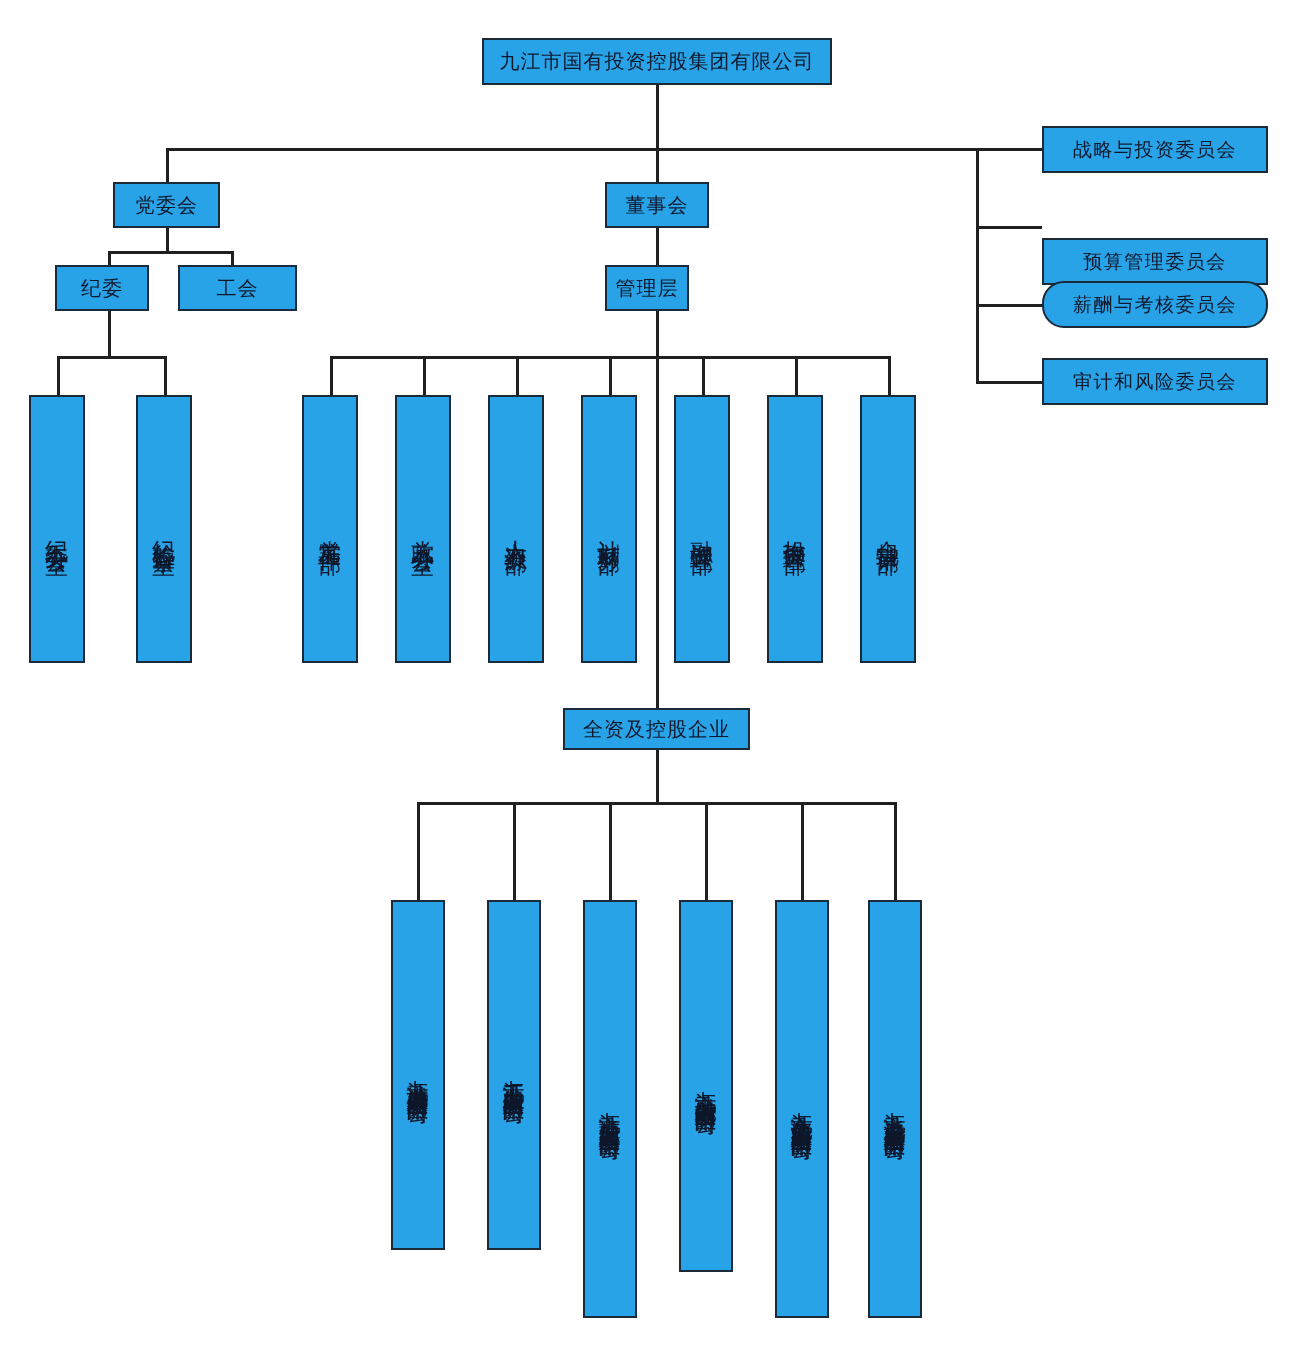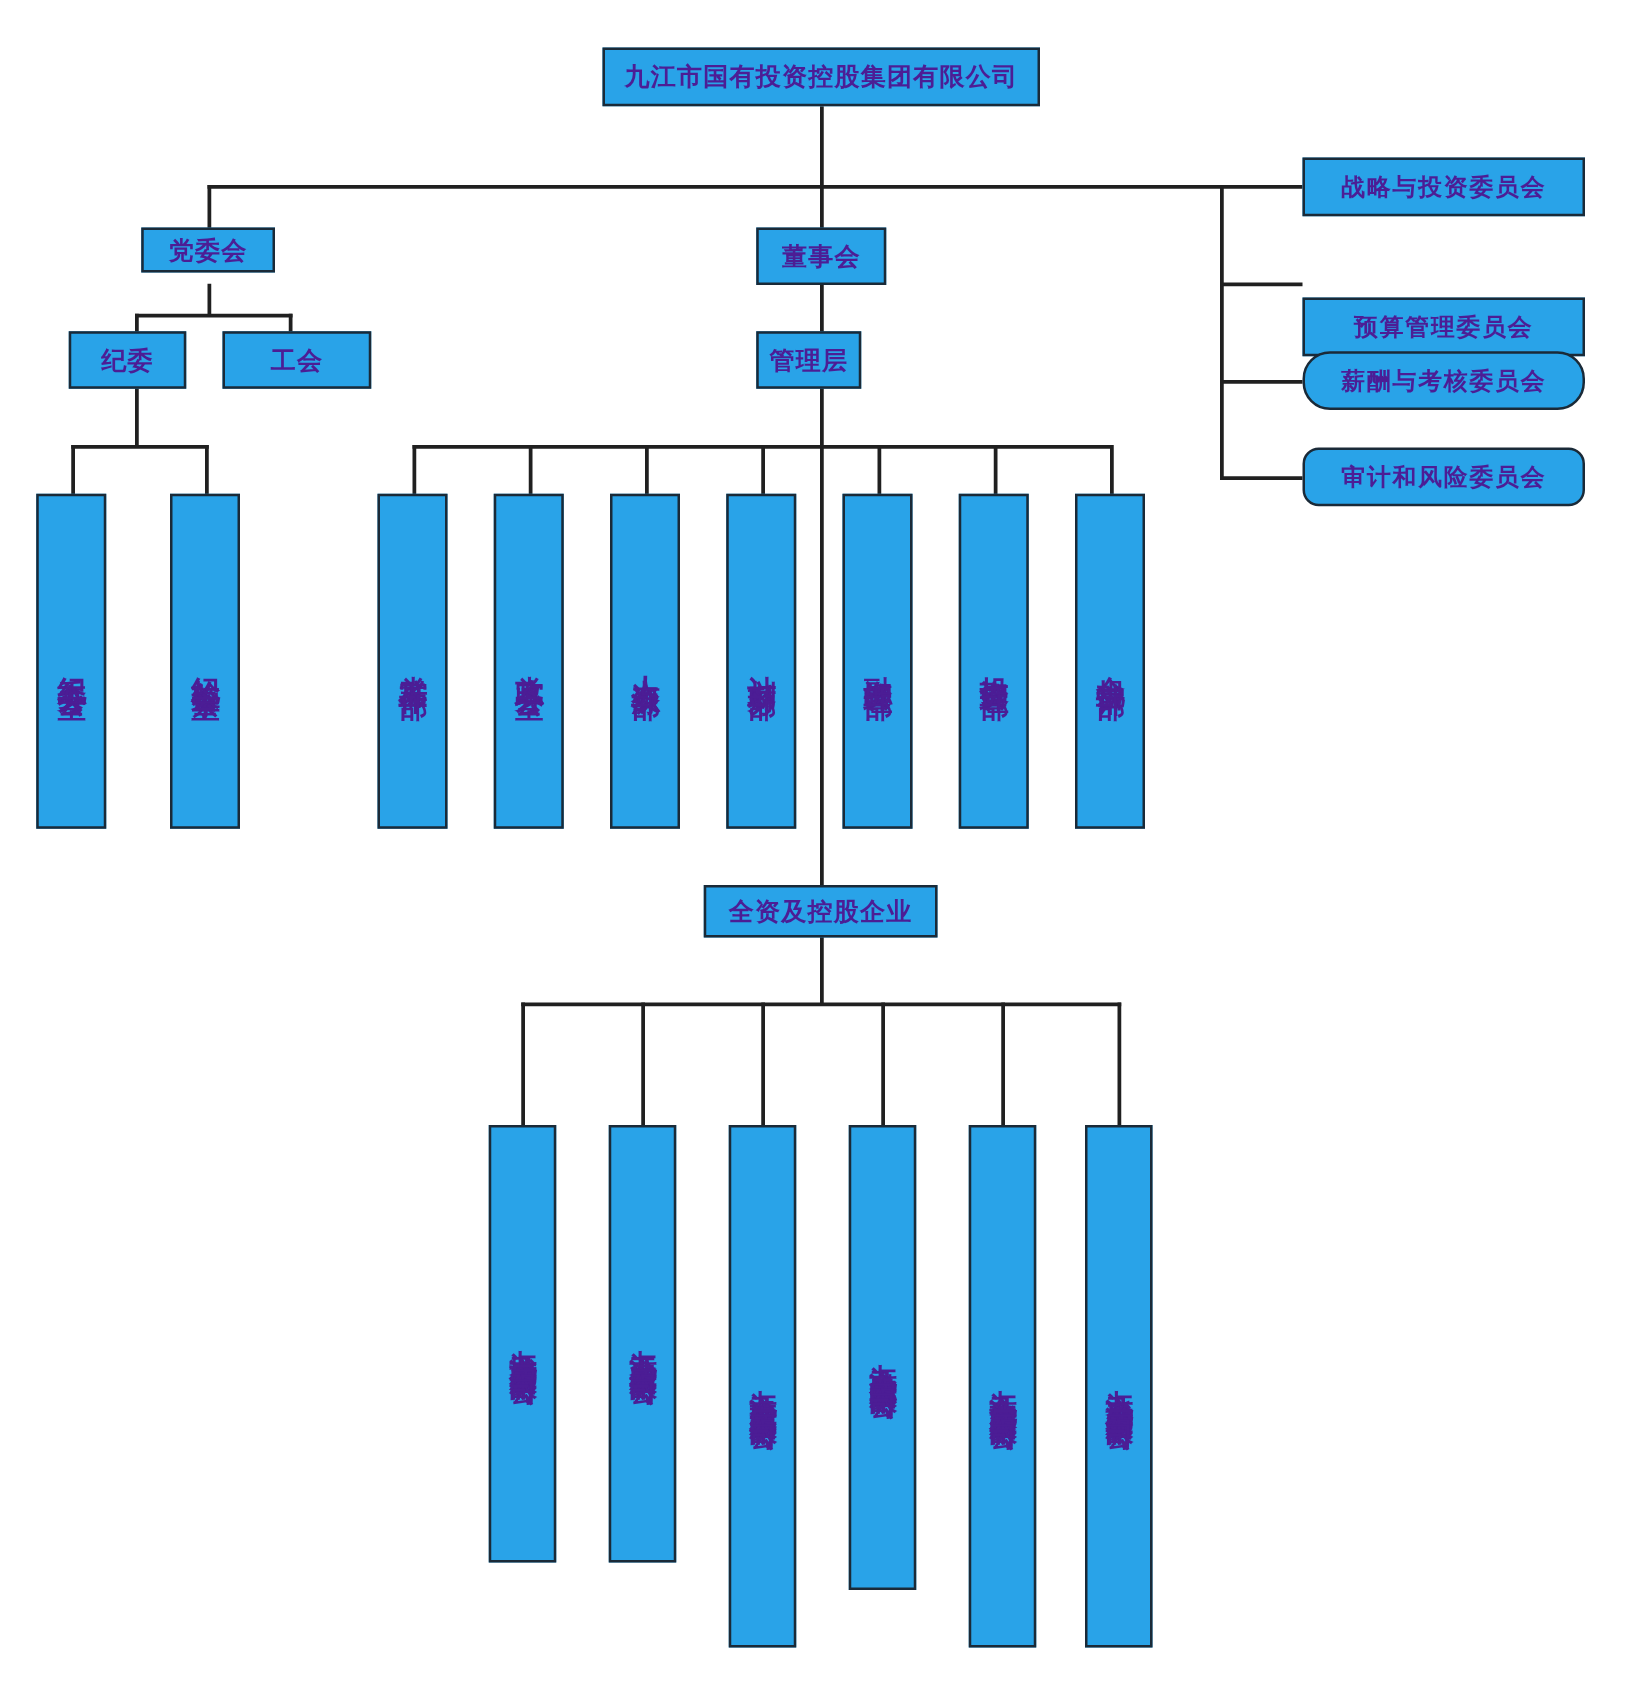--- a/index.html
+++ b/index.html
@@ -8,22 +8,22 @@
     background:#ffffff;
     font-family:"DejaVu Sans","Liberation Sans",sans-serif;
     overflow:hidden;
   }
   #chart{position:relative;width:1300px;height:1362px;}
 
   .node{
     position:absolute;
     background:#29a3e8;
     border:2px solid #1a2a38;
-    color:#4c1d95;
-    font-weight:bold;
+    color:#0f172a;
+    font-weight:normal;
     display:flex;
     align-items:center;
     justify-content:center;
     text-align:center;
     box-sizing:border-box;
     letter-spacing:1px;
     z-index:3;
   }
   .node.h{ font-size:20px; line-height:1.15; }
   .node.v{
@@ -87,28 +87,28 @@
   <div class="ln h" style="left:417px;top:802px;width:480px;"></div>
   <div class="ln v" style="left:417px;top:802px;height:100px;"></div>
   <div class="ln v" style="left:513px;top:802px;height:100px;"></div>
   <div class="ln v" style="left:609px;top:802px;height:100px;"></div>
   <div class="ln v" style="left:705px;top:802px;height:100px;"></div>
   <div class="ln v" style="left:801px;top:802px;height:100px;"></div>
   <div class="ln v" style="left:894px;top:802px;height:100px;"></div>
 
   <div class="node h" style="left:482px;top:38px;width:350px;height:47px;">九江市国有投资控股集团有限公司</div>
 
-  <div class="node h" style="left:113px;top:182px;width:107px;height:36px;">党委会</div>
+  <div class="node h" style="left:113px;top:182px;width:107px;height:46px;">党委会</div>
 
   <div class="node h" style="left:605px;top:182px;width:104px;height:46px;">董事会</div>
 
   <div class="node committee" style="left:1042px;top:126px;width:226px;height:47px;">战略与投资委员会</div>
   <div class="node committee" style="left:1042px;top:203px;width:226px;height:47px;margin-top:35px;">预算管理委员会</div>
   <div class="node committee" style="left:1042px;top:281px;width:226px;height:47px;border-radius:22px;">薪酬与考核委员会</div>
-  <div class="node committee" style="left:1042px;top:358px;width:226px;height:47px;border-radius:13px;">审计和风险委员会</div>
+  <div class="node committee" style="left:1042px;top:358px;width:226px;height:47px;">审计和风险委员会</div>
 
   <div class="node h" style="left:55px;top:265px;width:94px;height:46px;">纪委</div>
   <div class="node h" style="left:178px;top:265px;width:119px;height:46px;">工会</div>
 
   <div class="node h" style="left:605px;top:265px;width:84px;height:46px;text-align:right;">管理层</div>
 
   <div class="node v" style="left:29px;top:395px;width:56px;height:268px;">纪委办公室</div>
   <div class="node v" style="left:136px;top:395px;width:56px;height:268px;">纪检监察室</div>
 
   <div class="node v" style="left:302px;top:395px;width:56px;height:268px;">党群工作部</div>

